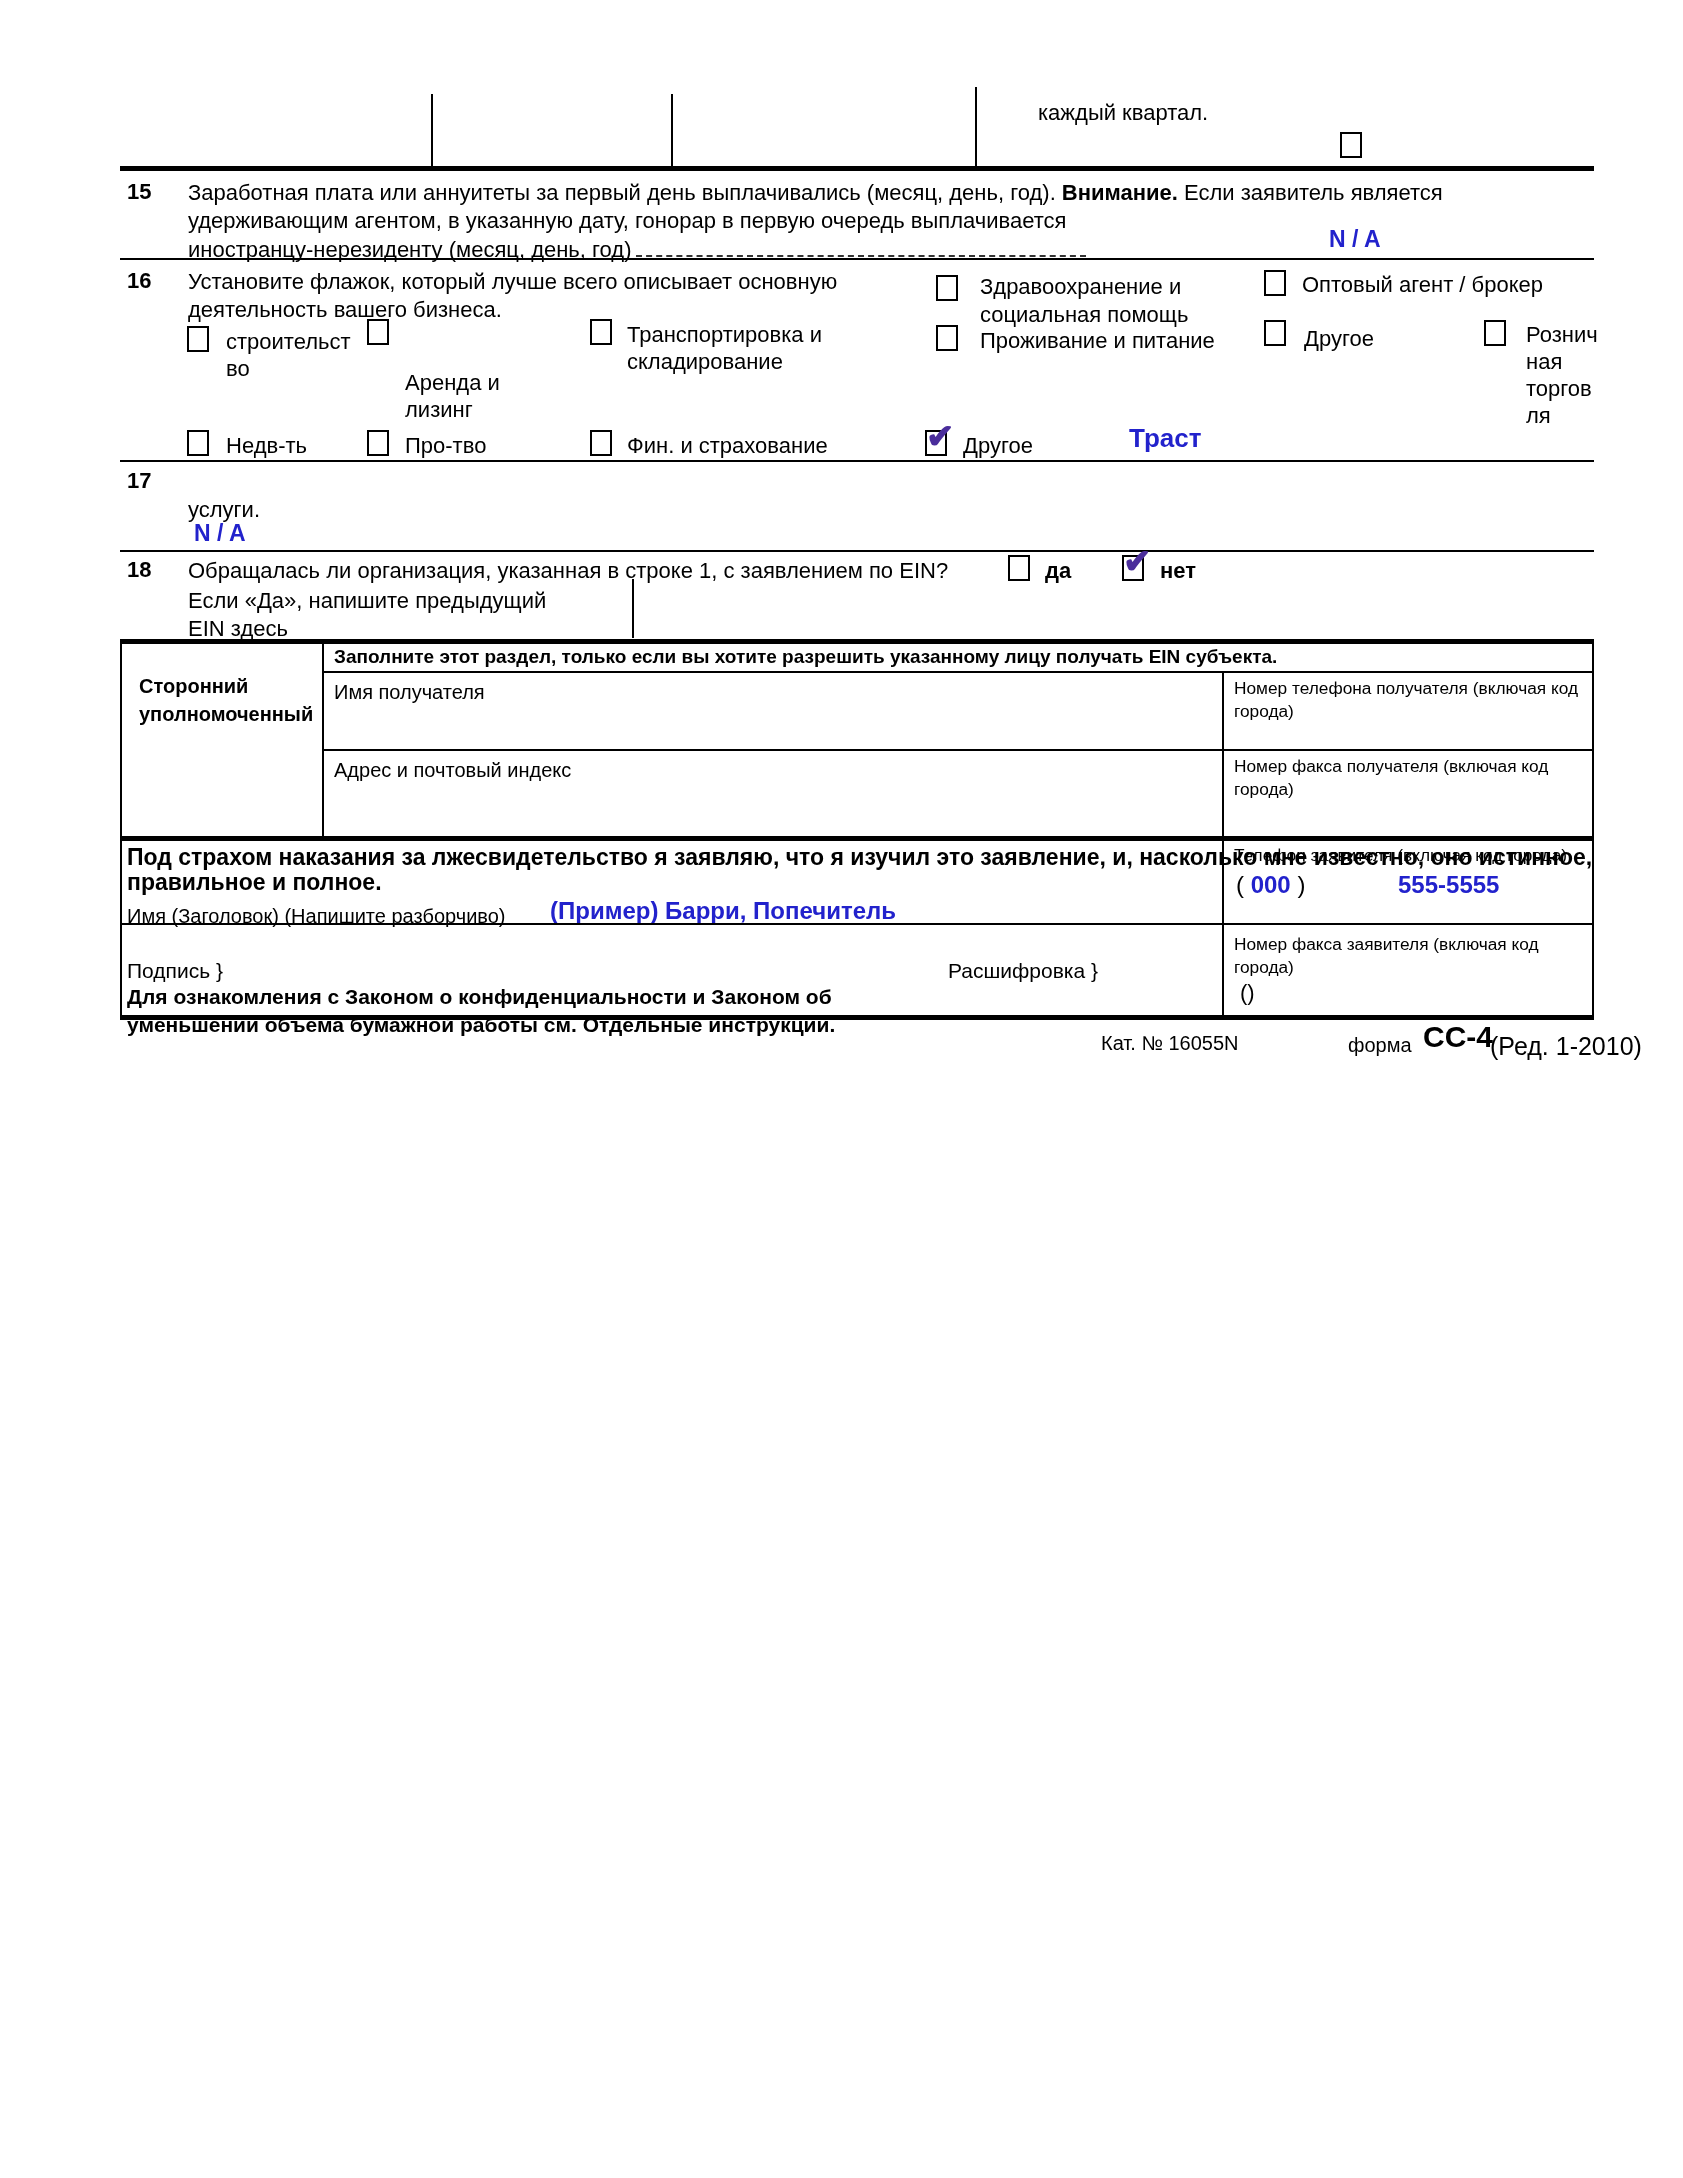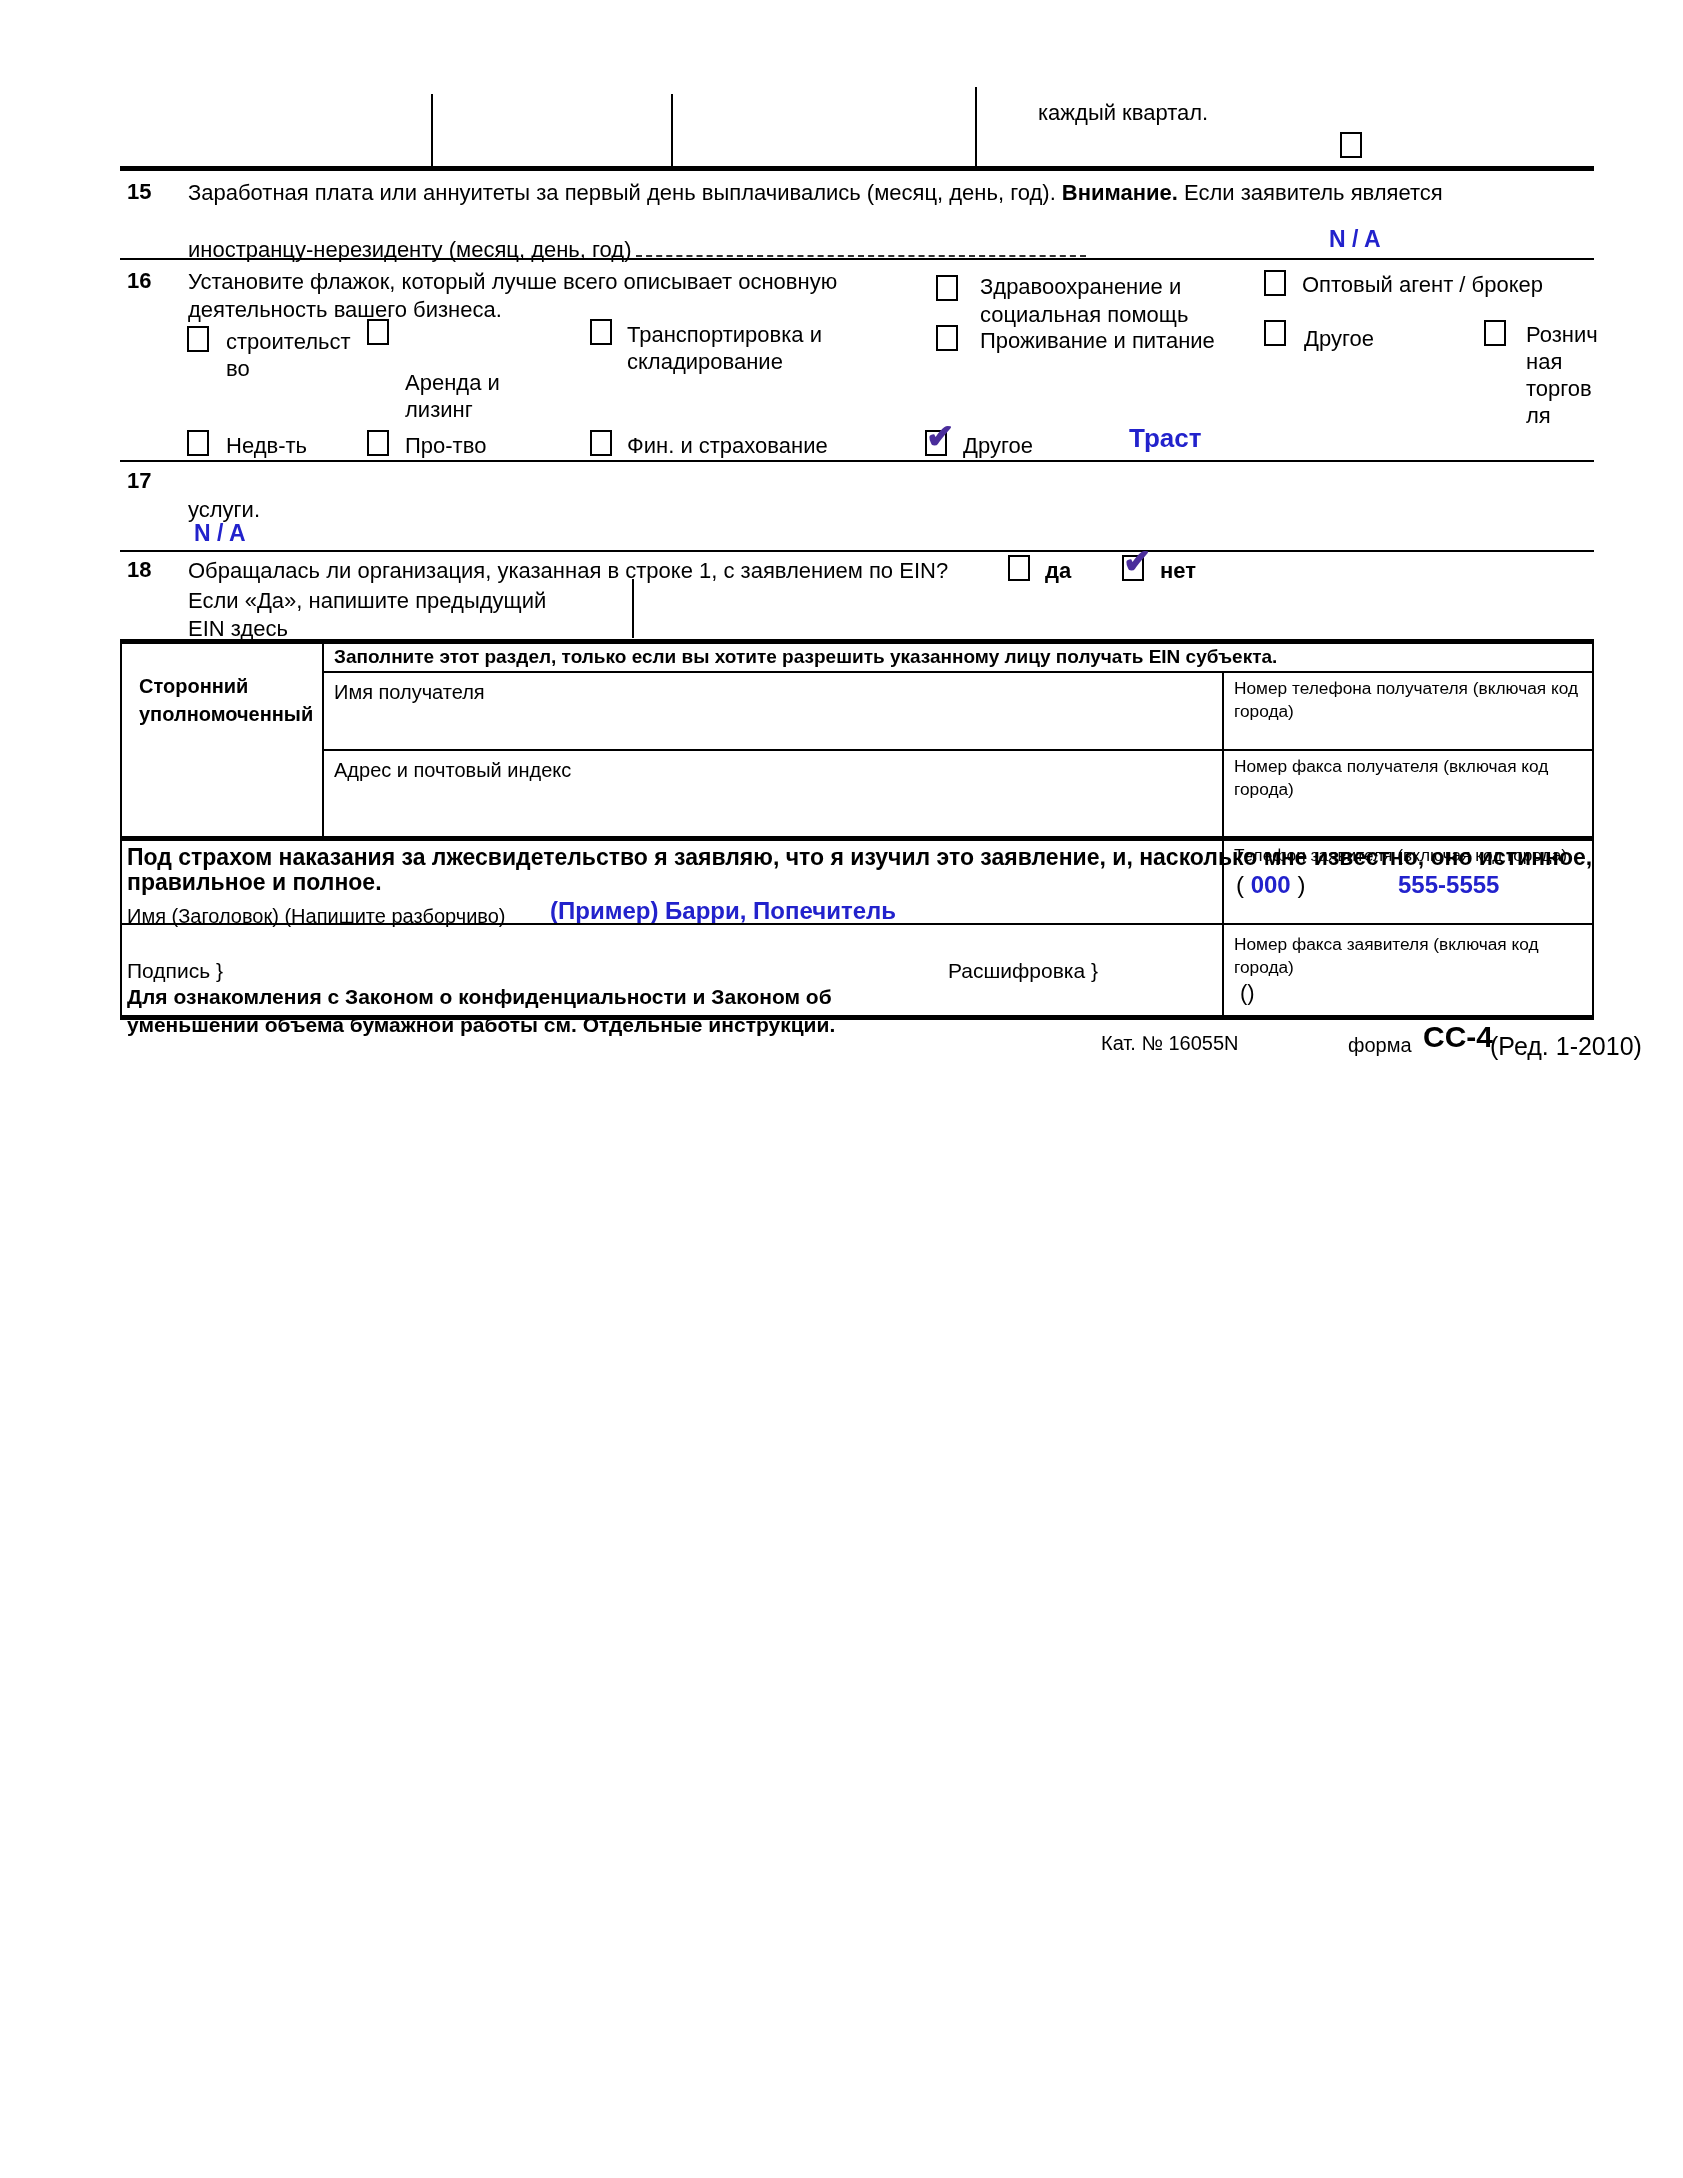--- a/index.html
+++ b/index.html
@@ -31,20 +31,21 @@
 
   <div class="vline" style="left:431px;top:94px;height:76px;"></div>
   <div class="vline" style="left:671px;top:94px;height:76px;"></div>
   <div class="vline" style="left:975px;top:87px;height:83px;"></div>
   <div class="abs t" style="left:1038px;top:99px;">каждый квартал.</div>
   <span class="cb" style="left:1340px;top:132px;"></span>
   <div class="hline thick" style="left:120px;top:166px;width:1474px;"></div>
 
   <div class="abs num" style="left:127px;top:179px;">15</div>
   <div class="abs t" style="left:188px;top:179px;"><span>Заработная плата или аннуитеты за первый день выплачивались (месяц, день, год). </span><span class="b">Внимание.</span><span> Если заявитель является</span></div>
+  <div class="abs t" style="left:188px;top:207px;">удерживающим агентом, в указанную дату, гонорар в первую очередь выплачивается</div>
   <div class="abs t" style="left:188px;top:235px;"><span>иностранцу-нерезиденту (месяц, день, год)</span><span class="leader"></span></div>
   <div class="abs blue t" style="left:1329px;top:225px;font-size:23px;">N / A</div>
   <div class="hline" style="left:120px;top:258px;width:1474px;"></div>
 
   <div class="abs num" style="left:127px;top:268px;">16</div>
   <div class="abs t pre" style="left:188px;top:268px;">Установите флажок, который лучше всего описывает основную
 деятельность вашего бизнеса.</div>
 
   <span class="cb" style="left:187px;top:326px;"></span>
   <div class="abs t pre" style="left:226px;top:328px;line-height:27px;">строительст

